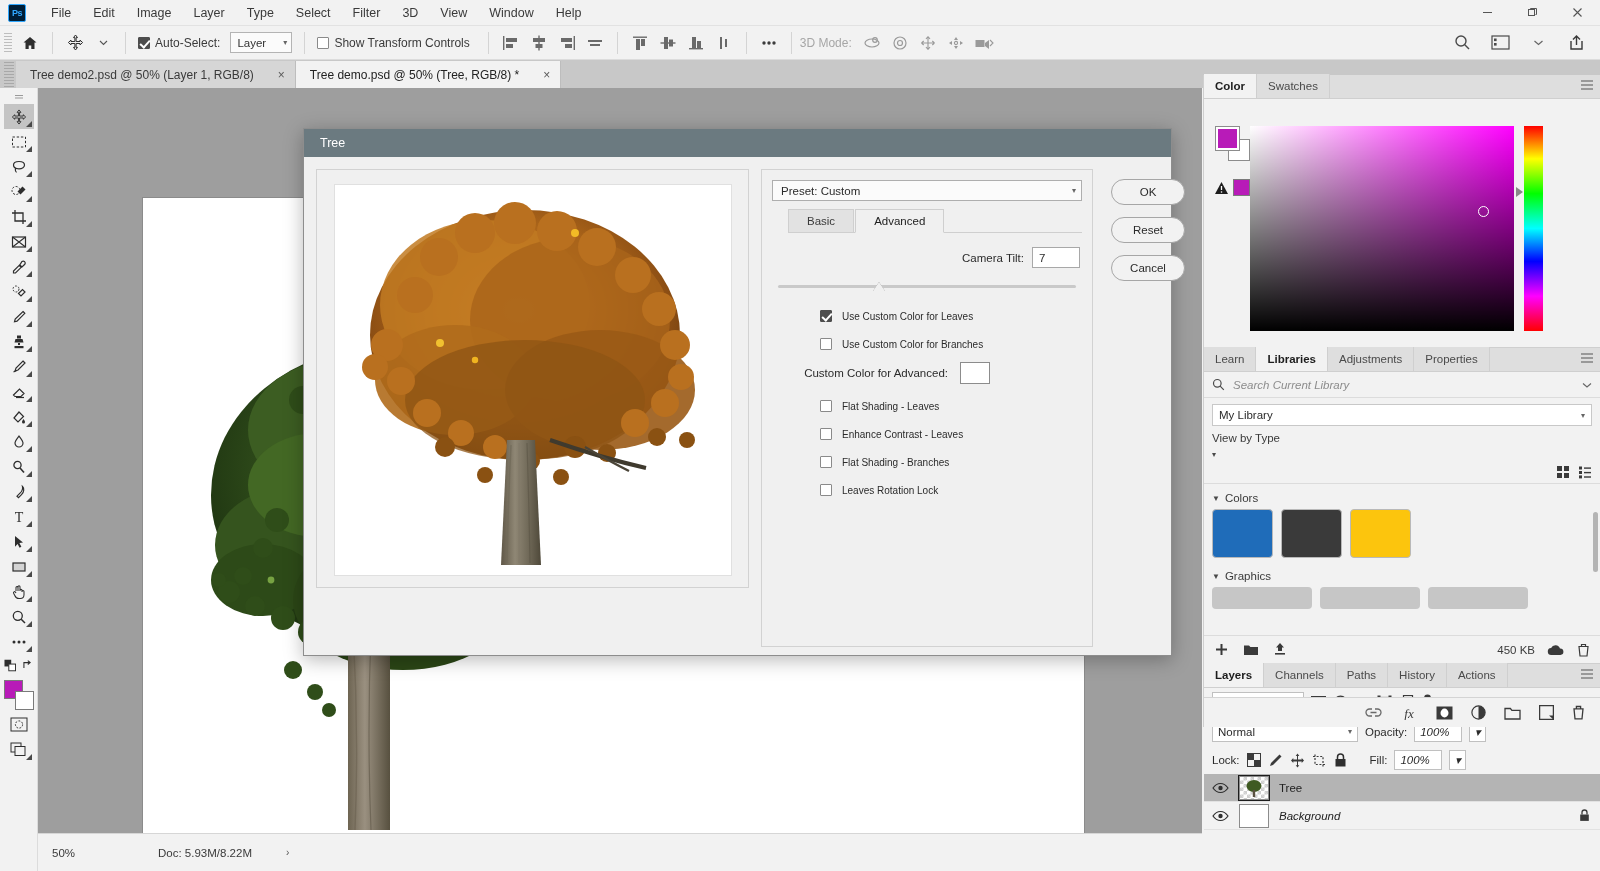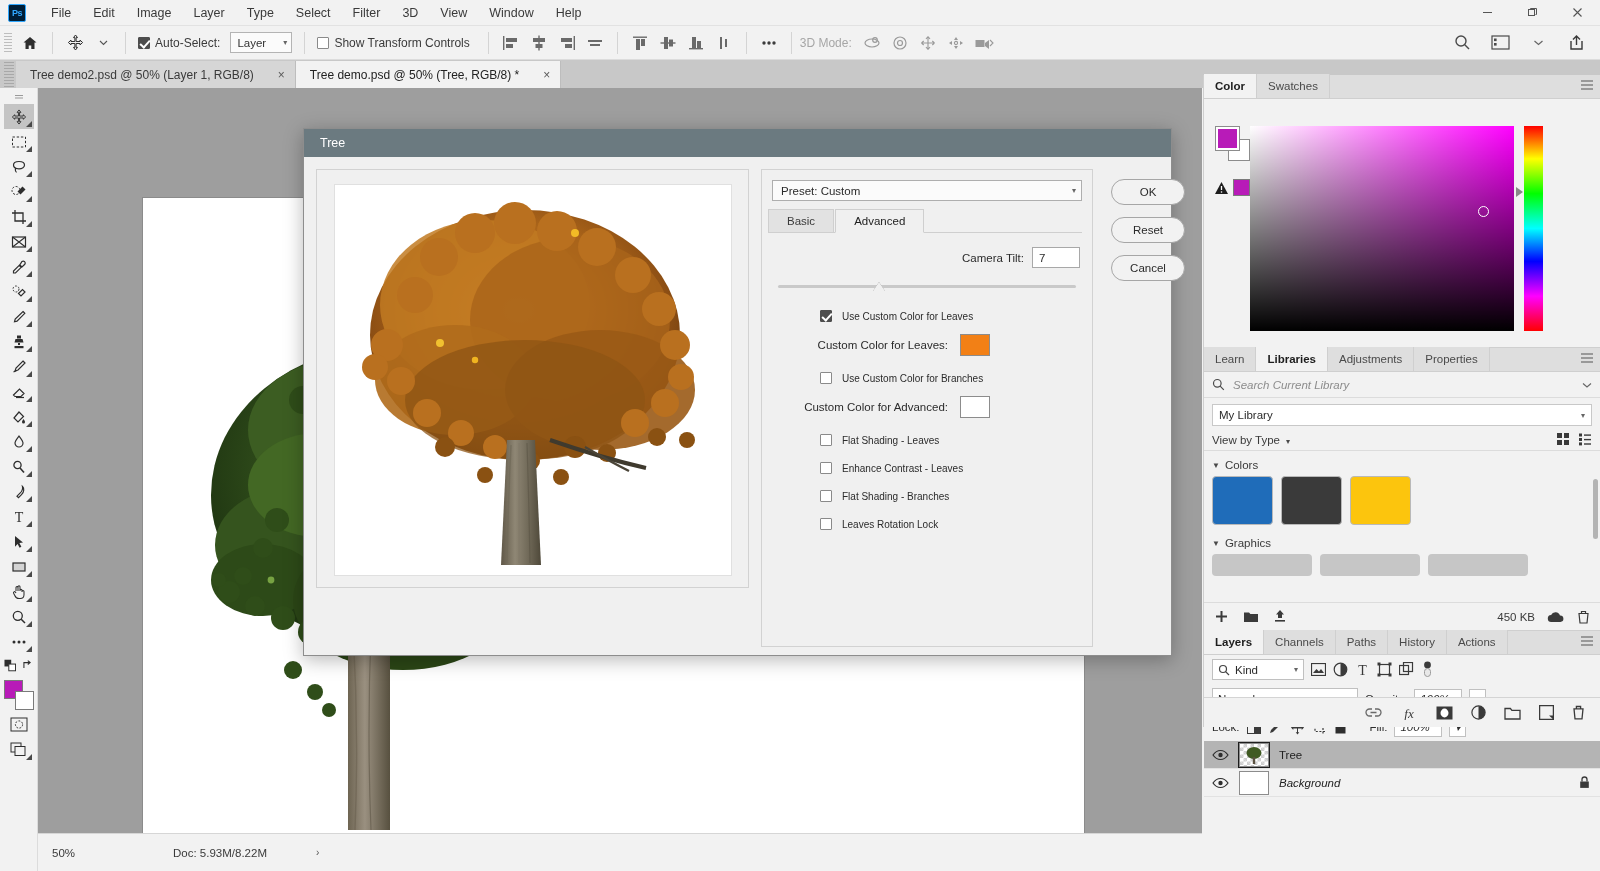--- a/index.html
+++ b/index.html
@@ -117,21 +117,21 @@
     position: absolute; left: 105px; top: 110px; width: 941px; height: 640px;
     background: #ffffff; box-shadow: 0 0 0 1px #8b8b8b;
   }
   .tree-green {
     position: absolute; left: 0px; top: 82px; width: 330px; height: 560px;
     overflow: hidden;
   }
   .statusbar {
     position: absolute; top: 833px; left: 38px; width: 1164px; height: 38px;
     background: #f2f2f2; border-top: 1px solid #d6d6d6;
-    display: flex; align-items: center; padding-left: 14px; gap: 15px;
+    display: flex; align-items: center; padding-left: 14px; gap: 0;
     font-size: 11.5px; color: #3a3a3a;
   }
   .statusbar .zoomv { width: 70px; }
   .statusbar .docinfo { margin-left: 36px; }
   .statusbar .arrow { margin-left: 34px; color: #555; font-size: 10px; }
 
   
   .rightdock {
     position: absolute; top: 75px; left: 1203px; width: 397px; height: 652px;
     background: #f2f2f2; border-left: 1px solid #cfcfcf;
@@ -187,22 +187,22 @@
     display: flex; align-items: center; gap: 8px; height: 26px;
     padding: 0 8px; border-bottom: 1px solid #dcdcdc; background: #f2f2f2;
   }
   .lib-search .ph { font-style: italic; color: #8c8c8c; font-size: 11.5px; flex: 1; }
   .lib-select {
     margin: 6px 8px 4px 8px; height: 22px; background: #fff; border: 1px solid #c8c8c8;
     display: flex; align-items: center; justify-content: space-between;
     padding: 0 6px; font-size: 11.5px;
   }
   .lib-viewrow {
-    display: flex; align-items: flex-end; padding: 2px 8px 4px 8px; font-size: 11.5px;
-    color: #3a3a3a; gap: 6px;
+    display: flex; align-items: flex-start; padding: 2px 8px 4px 8px; font-size: 11.5px;
+    color: #3a3a3a; gap: 6px; flex-direction: column;
   }
   .lib-viewrow .icons { margin-left: auto; display: flex; gap: 8px; color: #4a4a4a; }
   .lib-body { border-top: 1px solid #dcdcdc; padding: 6px 8px 0 8px;
     height: 152px; position: relative; overflow: hidden; }
   .lib-section { display: flex; align-items: center; gap: 5px; font-size: 11.5px;
     color: #3a3a3a; margin: 2px 0 5px 0; }
   .tri { font-size: 8px; color: #4a4a4a; }
   .colorchips { display: flex; gap: 8px; margin-bottom: 12px; }
   .chip { width: 61px; height: 49px; border-radius: 4px; border: 1px solid #b9b9b9; }
   .graphics-row { display: flex; gap: 8px; }
@@ -276,21 +276,21 @@
   .dlg-settings {
     flex: none; width: 332px; height: 478px; border: 1px solid #d2d2d2;
     background: #f0f0f0;
   }
   .preset-row { padding: 10px 10px 0 10px; }
   .preset-select {
     height: 21px; border: 1px solid #aeaeae; background: #fbfbfb;
     display: flex; align-items: center; justify-content: space-between;
     padding: 0 5px 0 8px; font-size: 11.5px; color: #2b2b2b;
   }
-  .dlg-tabs { display: flex; margin: 8px 10px 0 6px; border-bottom: 1px solid #cfcfcf; }
+  .dlg-tabs { display: flex; margin: 8px 10px 0 26px; border-bottom: 1px solid #cfcfcf; }
   .dlg-tab {
     padding: 5px 18px; font-size: 11.5px; color: #3a3a3a; background: #e2e2e2;
     border: 1px solid #cfcfcf; border-bottom: none; margin-right: 1px;
   }
   .dlg-tab.active { background: #f0f0f0; color: #1d1d1d; border-bottom: 1px solid #f0f0f0;
     margin-bottom: -1px; }
   .dlg-fields { padding: 14px 12px 0 12px; }
   .field-row { display: flex; align-items: center; justify-content: flex-end; gap: 8px; }
   .field-label { font-size: 11.5px; color: #2b2b2b; }
   .field-input {
@@ -1170,24 +1170,20 @@
               </div>
               <div class="slider">
                 <span class="slider-track"></span>
                 <span class="slider-thumb"></span>
               </div>
 
               <div class="opt">
                 <span class="cb checked"></span>
                 <span class="opt-label">Use Custom Color for Leaves</span>
               </div>
-              <div class="color-row">
-                <span class="field-label">Custom Color for Leaves:</span>
-                <span class="color-box" style="background:#f28016"></span>
-              </div>
 
               <div class="opt">
                 <span class="cb"></span>
                 <span class="opt-label">Use Custom Color for Branches</span>
               </div>
               <div class="color-row">
                 <span class="field-label disabled">Custom Color for Advanced:</span>
                 <span class="color-box" style="background:#ffffff"></span>
               </div>
 

